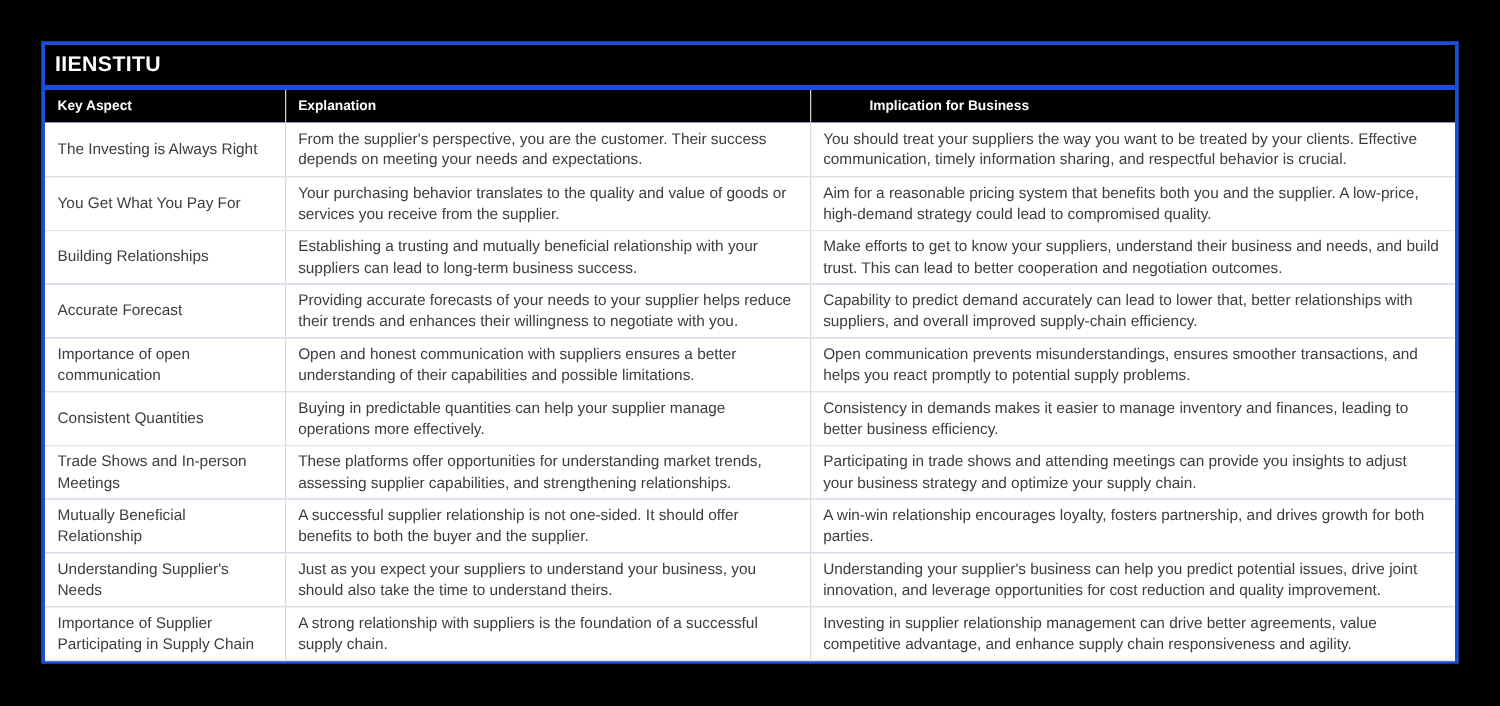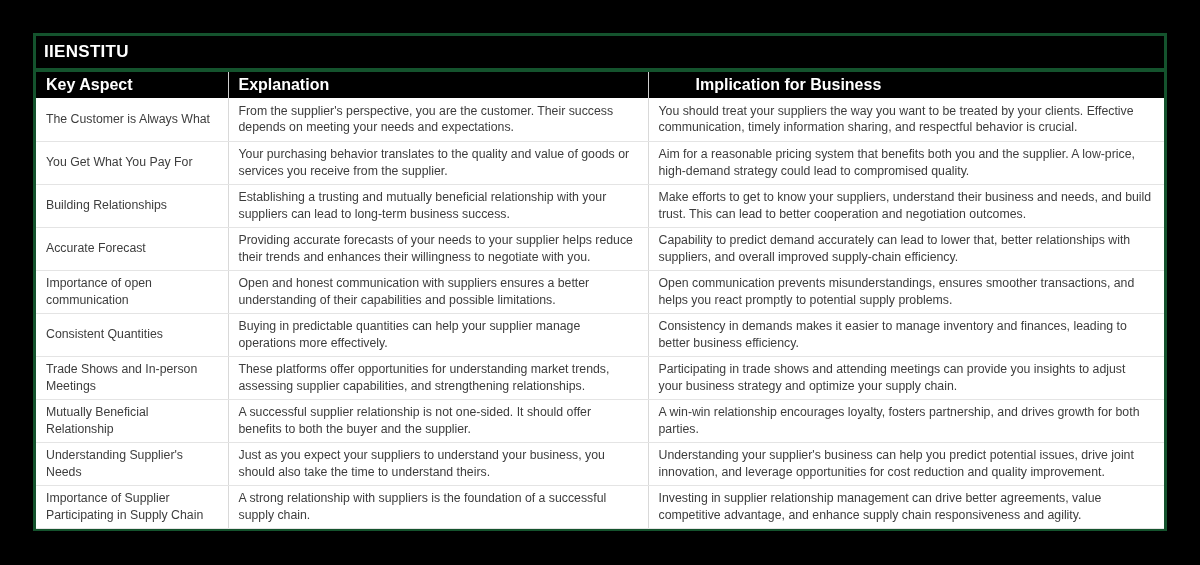--- a/index.html
+++ b/index.html
@@ -6,21 +6,21 @@
   html, body {
     width: 1200px; height: 565px;
     background: #000000;
     font-family: "Liberation Sans", "DejaVu Sans", sans-serif;
     overflow: hidden;
   }
   .card {
     position: absolute;
     left: 33px; top: 33px;
     width: 1134px; height: 498px;
-    background: #14532d;
+    background: #1d4ed8;
     padding: 3px;
   }
   .brand-bar {
     background: #000000;
     height: 32px;
     display: flex;
     align-items: center;
     padding: 0 8px;
     margin-bottom: 4px;
   }
@@ -33,21 +33,21 @@
   table.data-table {
     width: 100%;
     border-collapse: collapse;
     table-layout: fixed;
   }
   col.c1 { width: 192px; }
   col.c2 { width: 420px; }
   thead th {
     background: #000000;
     color: #ffffff;
-    font-size: 16px;
+    font-size: 11px;
     font-weight: bold;
     text-align: left;
     height: 26px;
     padding: 0 10px;
     border-right: 1px solid #cfcfcf;
     vertical-align: middle;
   }
   thead th:last-child { border-right: none; padding-left: 47px; }
   tbody td {
     font-size: 12.3px;
@@ -79,21 +79,21 @@
       </colgroup>
     <thead>
       <tr>
         <th>Key Aspect</th>
         <th>Explanation</th>
         <th>Implication for Business</th>
       </tr>
     </thead>
     <tbody>
       <tr>
-        <td>The Customer is Always What</td>
+        <td>The Investing is Always Right</td>
         <td>From the supplier's perspective, you are the customer. Their success depends on meeting your needs and expectations.</td>
         <td>You should treat your suppliers the way you want to be treated by your clients. Effective communication, timely information sharing, and respectful behavior is crucial.</td>
       </tr>
       <tr>
         <td>You Get What You Pay For</td>
         <td>Your purchasing behavior translates to the quality and value of goods or services you receive from the supplier.</td>
         <td>Aim for a reasonable pricing system that benefits both you and the supplier. A low-price, high-demand strategy could lead to compromised quality.</td>
       </tr>
       <tr>
         <td>Building Relationships</td>

